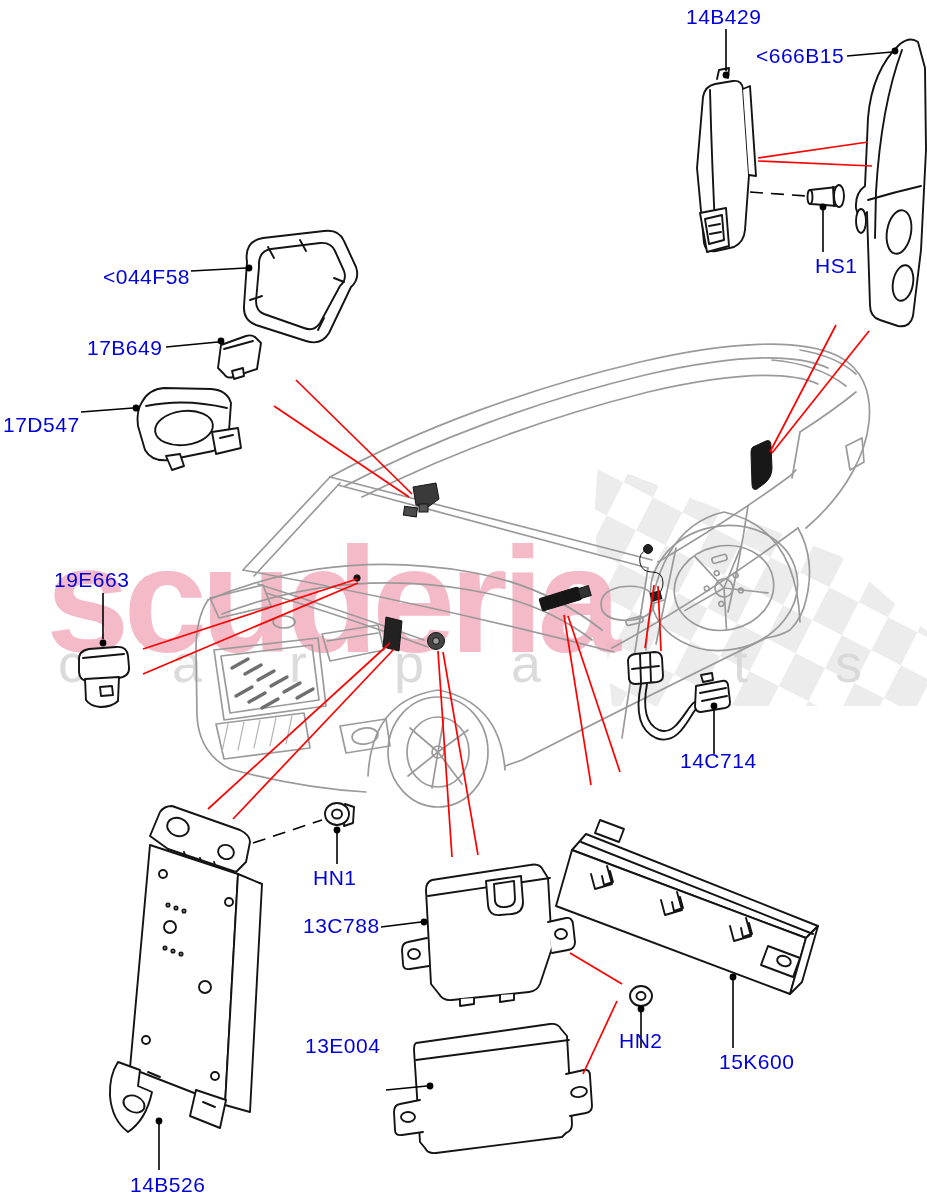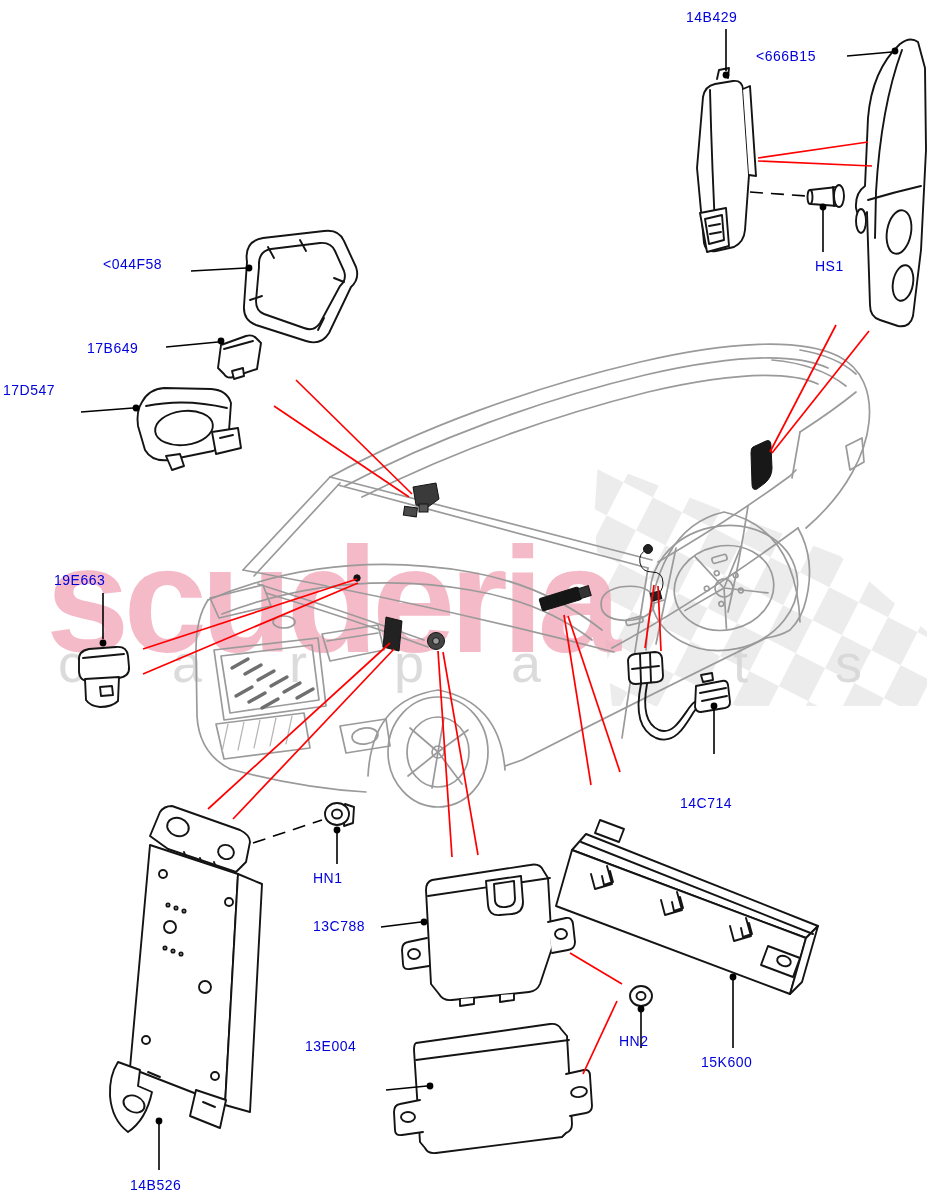--- a/index.html
+++ b/index.html
@@ -9,21 +9,21 @@
     --car-line:#9a9a9a;
     --part-line:#141414;
     --watermark-pink:#f2a9bb;
     --watermark-gray:#d8d8d8;
     --flag-gray:#dcdcdc;
   }
   html,body{margin:0;padding:0;background:#fff;}
   #stage{position:relative;width:927px;height:1200px;background:#ffffff;overflow:hidden;
          font-family:"Liberation Sans",sans-serif;}
   #art{position:absolute;left:0;top:0;}
-  .callout{position:absolute;font-size:14px;line-height:22px;color:var(--label-color);
+  .callout{position:absolute;font-size:21px;line-height:22px;color:var(--label-color);
            white-space:nowrap;letter-spacing:0.5px;cursor:pointer;}
   .car path,.car ellipse,.car circle,.car rect{fill:none;stroke:var(--car-line);stroke-width:1.7;stroke-linecap:round;stroke-linejoin:round;}
   .car .slat{stroke:#6f6f6f;stroke-width:3.4;}
   .car .hatch{stroke:#b5b5b5;stroke-width:1.2;}
   .part path,.part ellipse,.part circle,.part rect{fill:#ffffff;stroke:var(--part-line);stroke-width:1.9;stroke-linejoin:round;stroke-linecap:round;}
   .part .open{fill:none;}
   .dark path,.dark rect,.dark circle,.dark ellipse{stroke:var(--part-line);stroke-width:1;}
   .redline{stroke:var(--leader-red);stroke-width:1.7;fill:none;}
   .lead{stroke:var(--line-black);stroke-width:1.6;fill:none;}
   .leaddot{fill:var(--line-black);stroke:none;}
@@ -340,25 +340,25 @@
     <circle class="leaddot" cx="159" cy="1121" r="3.4"></circle>
         <path class="lead" d="M159,1124 L159,1170"></path>
     <path class="dashed" d="M750,192 L806,196"></path>
     <path class="dashed" d="M253,843 L322,820"></path>
   </g>
 </svg>
 
 <div class="callout" style="left:686px;top:6px">14B429</div>
 <div class="callout" style="left:756px;top:45px">&lt;666B15</div>
 <div class="callout" style="left:815px;top:255px">HS1</div>
-<div class="callout" style="left:103px;top:253px">&lt;044F58</div>
+<div class="callout" style="left:103px;top:266px">&lt;044F58</div>
 <div class="callout" style="left:87px;top:337px">17B649</div>
-<div class="callout" style="left:3px;top:379px">17D547</div>
+<div class="callout" style="left:3px;top:414px">17D547</div>
 <div class="callout" style="left:54px;top:569px">19E663</div>
-<div class="callout" style="left:680px;top:792px">14C714</div>
+<div class="callout" style="left:680px;top:750px">14C714</div>
 <div class="callout" style="left:313px;top:867px">HN1</div>
-<div class="callout" style="left:313px;top:915px">13C788</div>
+<div class="callout" style="left:303px;top:915px">13C788</div>
 <div class="callout" style="left:619px;top:1030px">HN2</div>
-<div class="callout" style="left:701px;top:1051px">15K600</div>
+<div class="callout" style="left:719px;top:1051px">15K600</div>
 <div class="callout" style="left:305px;top:1035px">13E004</div>
 <div class="callout" style="left:130px;top:1174px">14B526</div>
 
 </div>
 
 </body></html>

